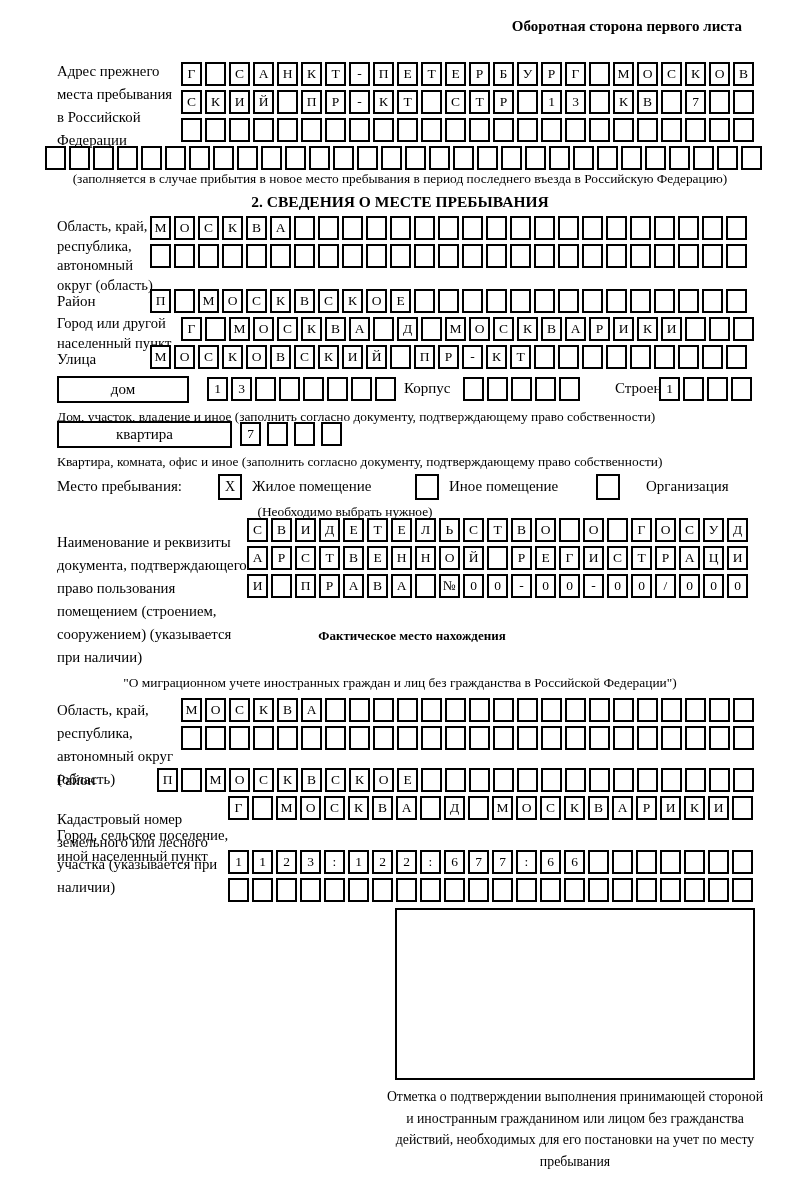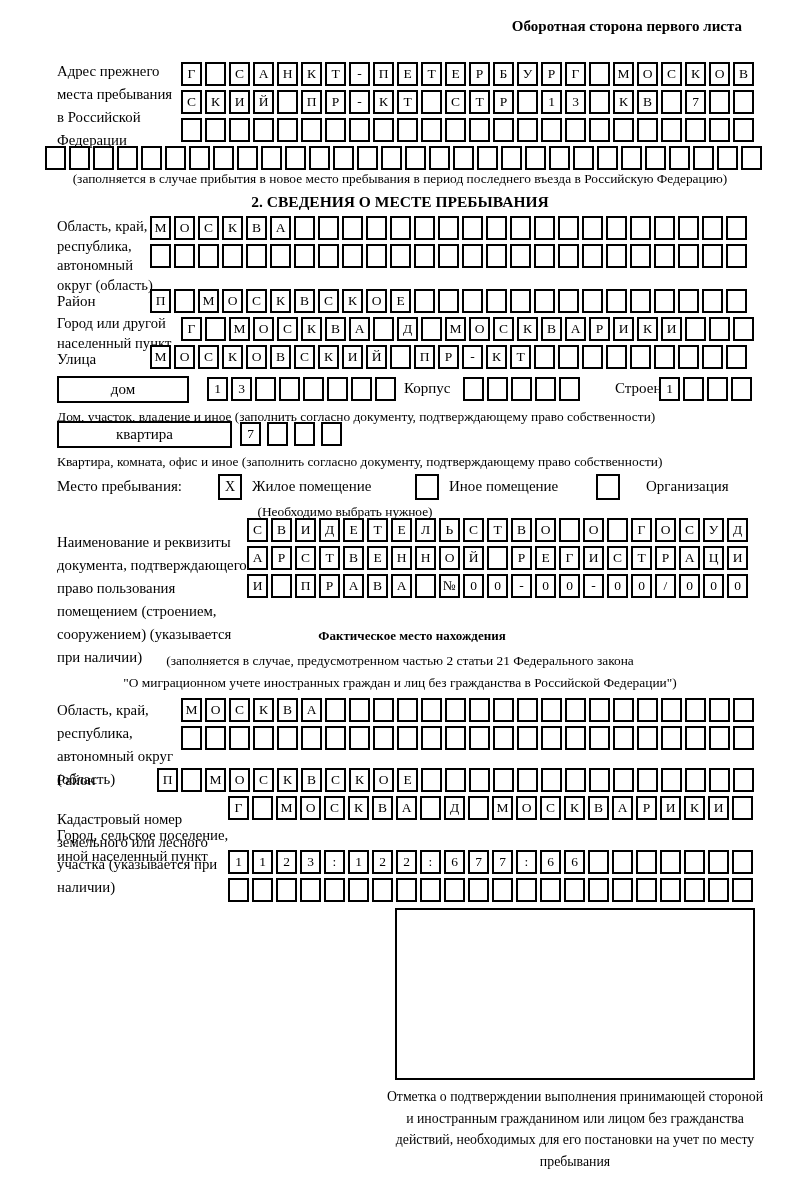--- a/index.html
+++ b/index.html
@@ -408,21 +408,20 @@
       <span class="cell">-</span>
       <span class="cell">0</span>
       <span class="cell">0</span>
       <span class="cell">/</span>
       <span class="cell">0</span>
       <span class="cell">0</span>
       <span class="cell">0</span>
     </div>
 
   <div class="abs title center" style="top:628px;font-size:13px;margin-left:12px;">Фактическое место нахождения</div>
-  <div class="abs note center" style="top:653px;">(заполняется в случае, предусмотренном частью 2 статьи 21 Федерального закона</div>
   <div class="abs note center" style="top:675px;">"О миграционном учете иностранных граждан и лиц без гражданства в Российской Федерации")</div>
 
   <div class="abs lbl23" style="left:57px;top:699px;width:130px;">Область, край, республика, автономный округ (область)</div>
   <div class="abs cellrow" style="left:181px;top:698px;">
       <span class="cell">М</span>
       <span class="cell">О</span>
       <span class="cell">С</span>
       <span class="cell">К</span>
       <span class="cell">В</span>
       <span class="cell">А</span>

